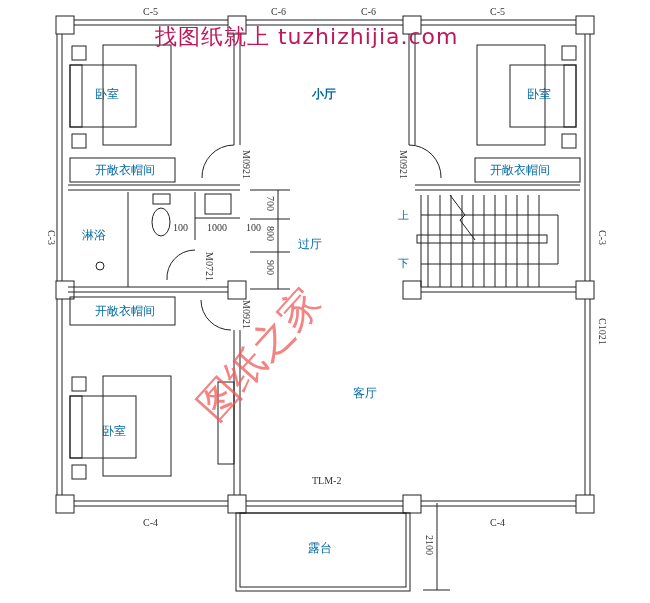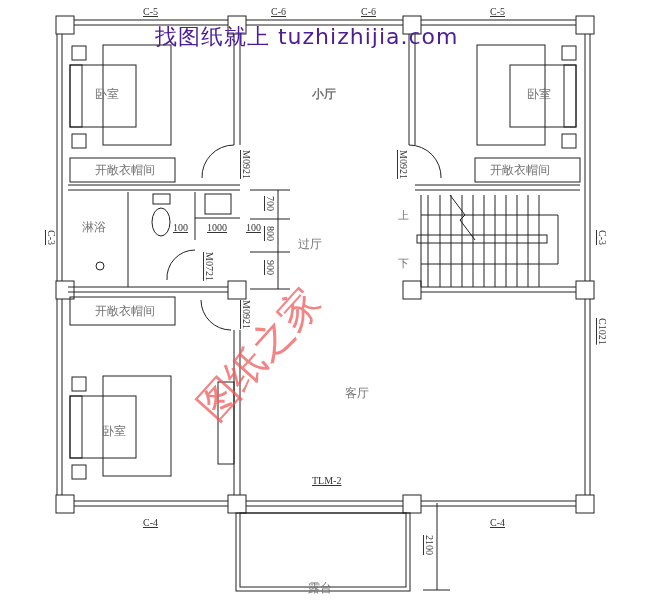--- a/index.html
+++ b/index.html
@@ -1,21 +1,21 @@
 <!DOCTYPE html>
 <html><head>
 <meta charset="utf-8">
 <style>
   html,body{margin:0;padding:0;background:#fff;}
   body{width:650px;height:603px;position:relative;overflow:hidden;font-family:"DejaVu Serif",serif;}
   svg{position:absolute;left:0;top:0;}
-  .lbl{position:absolute;font-size:12px;color:#737373;white-space:nowrap;line-height:1;}
-  .sm{font-size:10px;font-family:"Liberation Serif",serif;color:#333;text-decoration:underline;}
+  .lbl{position:absolute;font-size:12px;color:#0369a1;white-space:nowrap;line-height:1;}
+  .sm{font-size:10px;font-family:"Liberation Serif",serif;color:#333;}
   .vert{writing-mode:vertical-rl;}
-  .wm{position:absolute;color:#4c1d95;font-size:22px;white-space:nowrap;font-family:"DejaVu Sans",sans-serif;line-height:1;letter-spacing:1px;}
+  .wm{position:absolute;color:#be185d;font-size:22px;white-space:nowrap;font-family:"DejaVu Sans",sans-serif;line-height:1;letter-spacing:1px;}
   .wm2{position:absolute;color:rgba(240,90,90,0.75);font-size:40px;font-family:"DejaVu Serif",serif;transform:rotate(-48deg);transform-origin:left top;white-space:nowrap;}
 </style>
 </head>
 <body>
 
 <svg width="650" height="603" viewBox="0 0 650 603">
   <g stroke="#222" stroke-width="1" fill="none">
 
     <rect x="57" y="20" width="533" height="486"></rect>
     <rect x="62" y="25" width="523" height="476"></rect>
@@ -120,24 +120,24 @@
     <rect x="240" y="513" width="166" height="74"></rect>
 
     <circle cx="100" cy="266" r="4"></circle>
   </g>
 </svg>
 
 <div class="lbl" style="left:95px;top:88px;">卧室</div>
 <div class="lbl" style="left:527px;top:88px;">卧室</div>
 <div class="lbl" style="left:102px;top:425px;">卧室</div>
 <div class="lbl" style="left:312px;top:88px;font-weight:bold;">小厅</div>
-<div class="lbl" style="left:82px;top:221px;">淋浴</div>
+<div class="lbl" style="left:82px;top:229px;">淋浴</div>
 <div class="lbl" style="left:298px;top:238px;">过厅</div>
-<div class="lbl" style="left:345px;top:387px;">客厅</div>
-<div class="lbl" style="left:308px;top:542px;margin-top:40px;">露台</div>
+<div class="lbl" style="left:353px;top:387px;">客厅</div>
+<div class="lbl" style="left:308px;top:542px;">露台</div>
 <div class="lbl" style="left:95px;top:164px;">开敞衣帽间</div>
 <div class="lbl" style="left:490px;top:164px;">开敞衣帽间</div>
 <div class="lbl" style="left:95px;top:305px;">开敞衣帽间</div>
 
 <div class="lbl sm" style="left:143px;top:7px;">C-5</div>
 <div class="lbl sm" style="left:271px;top:7px;">C-6</div>
 <div class="lbl sm" style="left:361px;top:7px;">C-6</div>
 <div class="lbl sm" style="left:490px;top:7px;">C-5</div>
 <div class="lbl sm vert" style="left:46px;top:230px;">C-3</div>
 <div class="lbl sm vert" style="left:597px;top:230px;">C-3</div>

